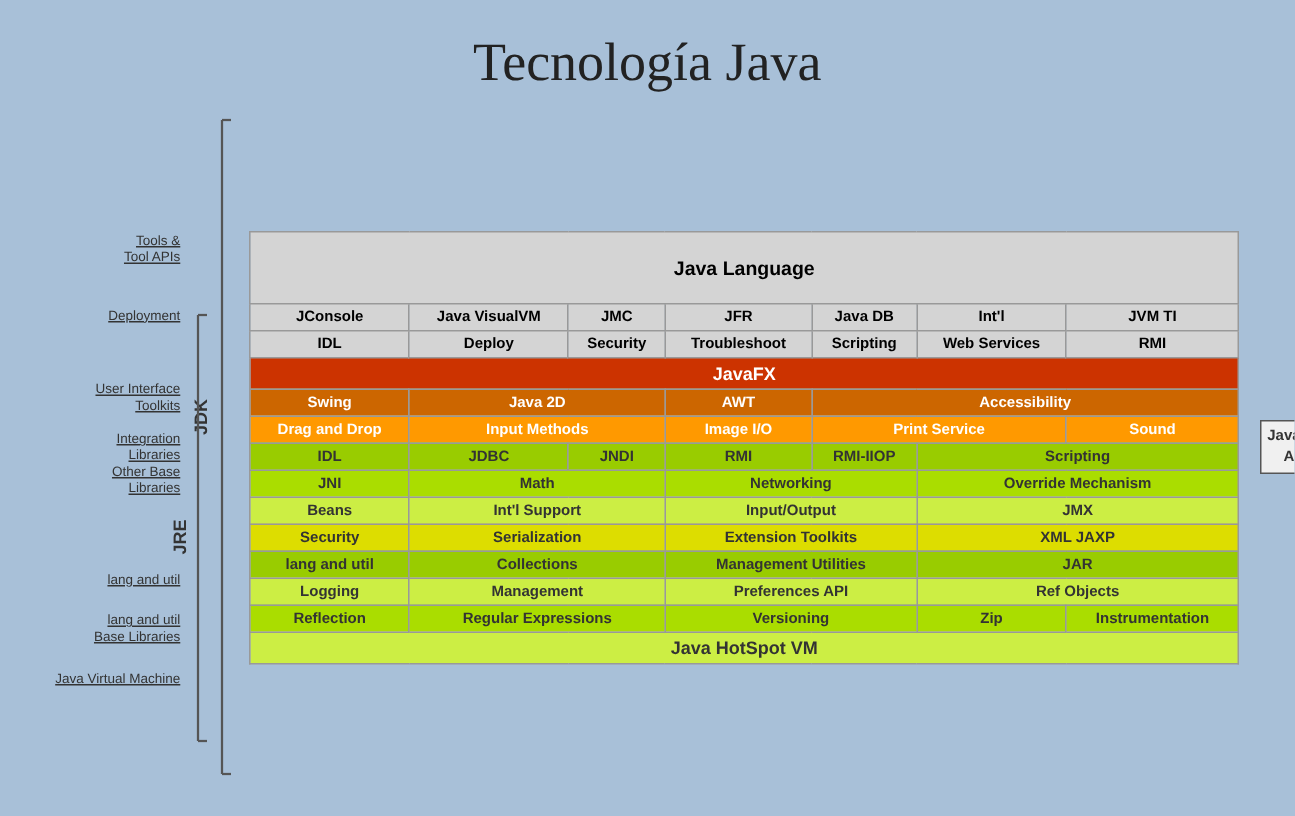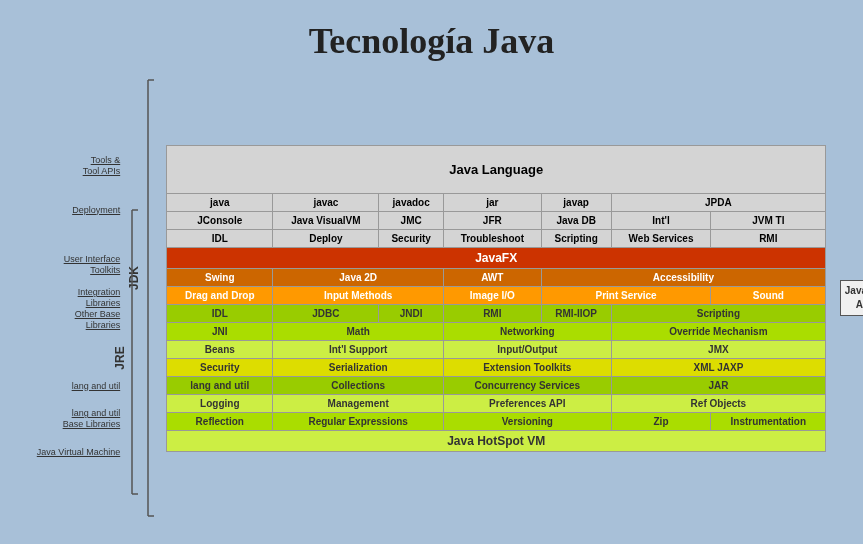--- a/index.html
+++ b/index.html
@@ -8,21 +8,21 @@
       font-family: Arial, sans-serif;
       display: flex;
       flex-direction: column;
       align-items: center;
       padding: 20px;
       min-height: 544px;
       width: 863px;
     }
     h1 {
       font-size: 36px;
-      font-weight: bold;
+      font-weight: normal;
       color: #222;
       margin-bottom: 16px;
       font-family: 'Times New Roman', serif;
     }
     .ann-item {
       line-height: 1.2;
       text-decoration: underline;
       cursor: pointer;
       white-space: nowrap;
     }
@@ -125,28 +125,20 @@
   </div>
 
   <div style="position:relative;">
     <table>
 
       <tbody>
           <tr>
         <td colspan="7" class="c-gray" style="font-size:13px; padding:16px;">Java Language</td>
       </tr>
 
-      <tr>
-        <td class="c-gray">java</td>
-        <td class="c-gray">javac</td>
-        <td class="c-gray">javadoc</td>
-        <td class="c-gray">jar</td>
-        <td class="c-gray">javap</td>
-        <td colspan="2" class="c-gray">JPDA</td>
-      </tr>
 
       <tr>
         <td class="c-gray">JConsole</td>
         <td class="c-gray">Java VisualVM</td>
         <td class="c-gray">JMC</td>
         <td class="c-gray">JFR</td>
         <td class="c-gray">Java DB</td>
         <td class="c-gray">Int'l</td>
         <td class="c-gray">JVM TI</td>
       </tr>
@@ -207,21 +199,21 @@
       <tr>
         <td class="c-yellow2">Security</td>
         <td colspan="2" class="c-yellow2">Serialization</td>
         <td colspan="2" class="c-yellow2">Extension Toolkits</td>
         <td colspan="2" class="c-yellow2">XML JAXP</td>
       </tr>
 
       <tr>
         <td class="c-green1">lang and util</td>
         <td colspan="2" class="c-green1">Collections</td>
-        <td colspan="2" class="c-green1">Concurrency Services</td>
+        <td colspan="2" class="c-green1">Management Utilities</td>
         <td colspan="2" class="c-green1">JAR</td>
       </tr>
 
       <tr>
         <td class="c-green2">Logging</td>
         <td colspan="2" class="c-green2">Management</td>
         <td colspan="2" class="c-green2">Preferences API</td>
         <td colspan="2" class="c-green2">Ref Objects</td>
       </tr>
 

